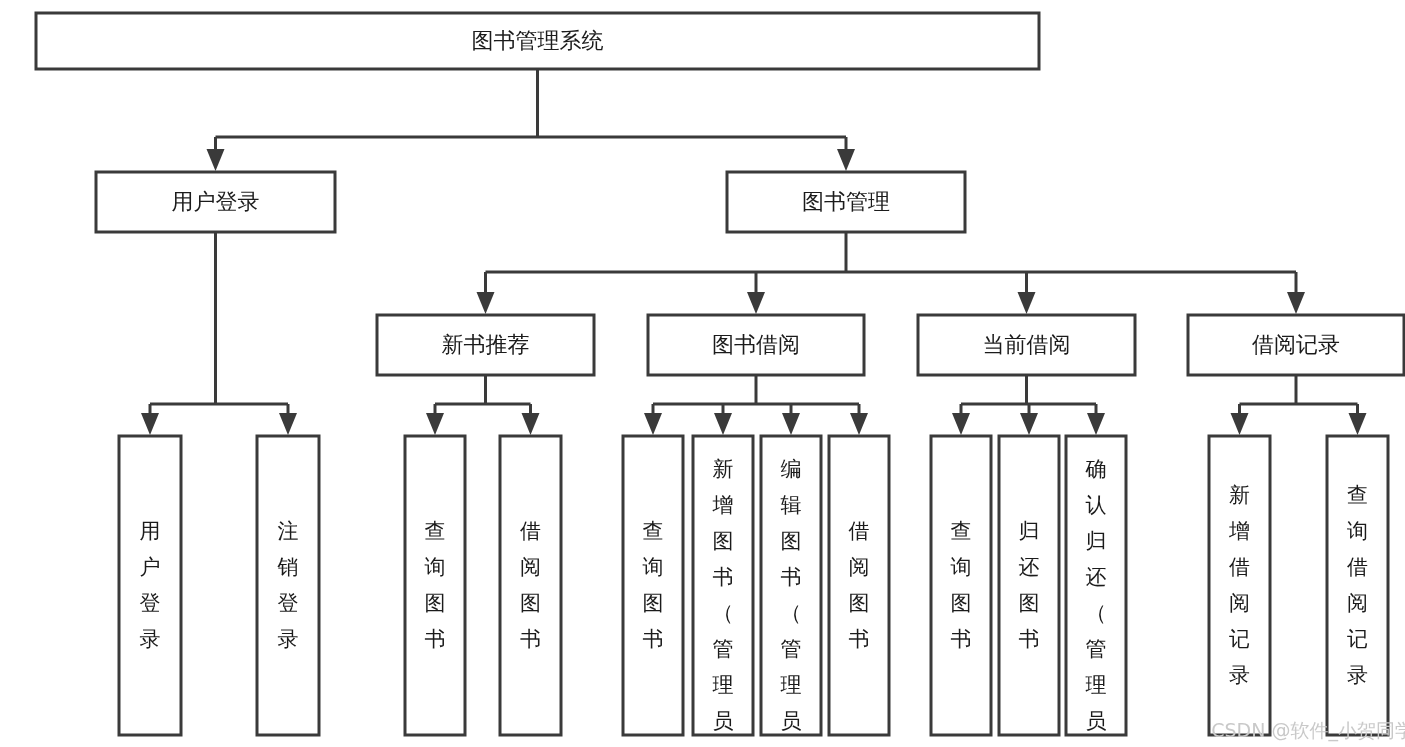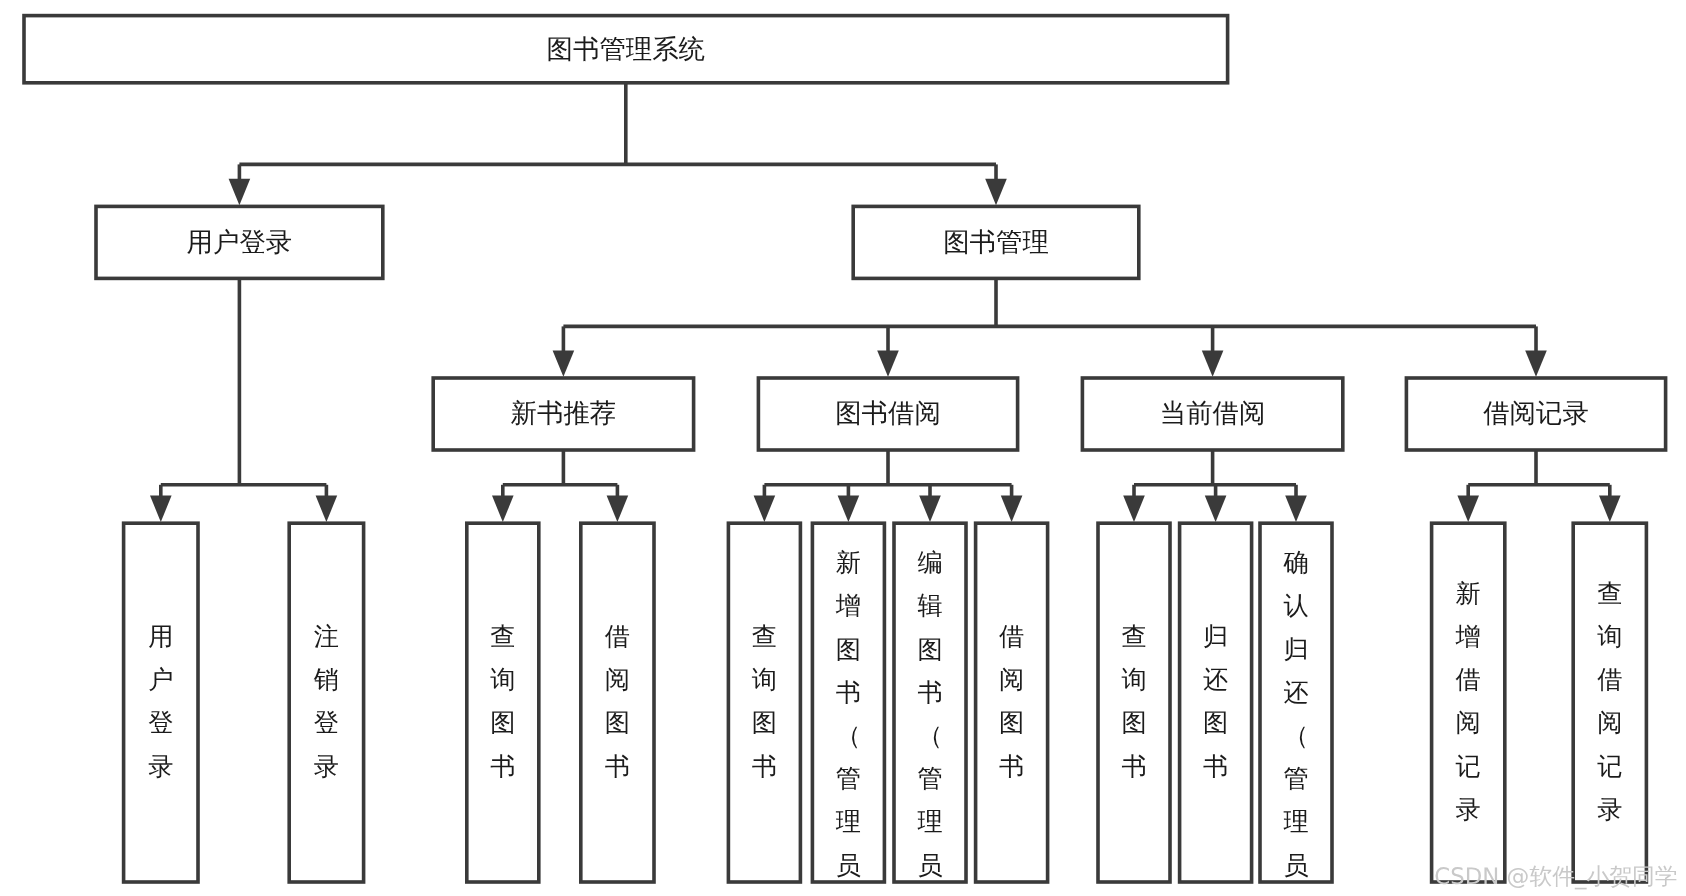--- a/index.html
+++ b/index.html
@@ -10,21 +10,21 @@
   }
   body {
     width: 1405px;
     height: 747px;
     position: relative;
     overflow: hidden;
     font-family: "DejaVu Sans", "Liberation Sans", sans-serif;
   }
   #diagram-root {
     position: absolute;
-    left: 0;
+    left: 16px;
     top: 0;
     width: 1151px;
     height: 747px;
   }
   svg.flow {
     display: block;
     width: 1405px;
     height: 747px;
   }
   .node-rect {

